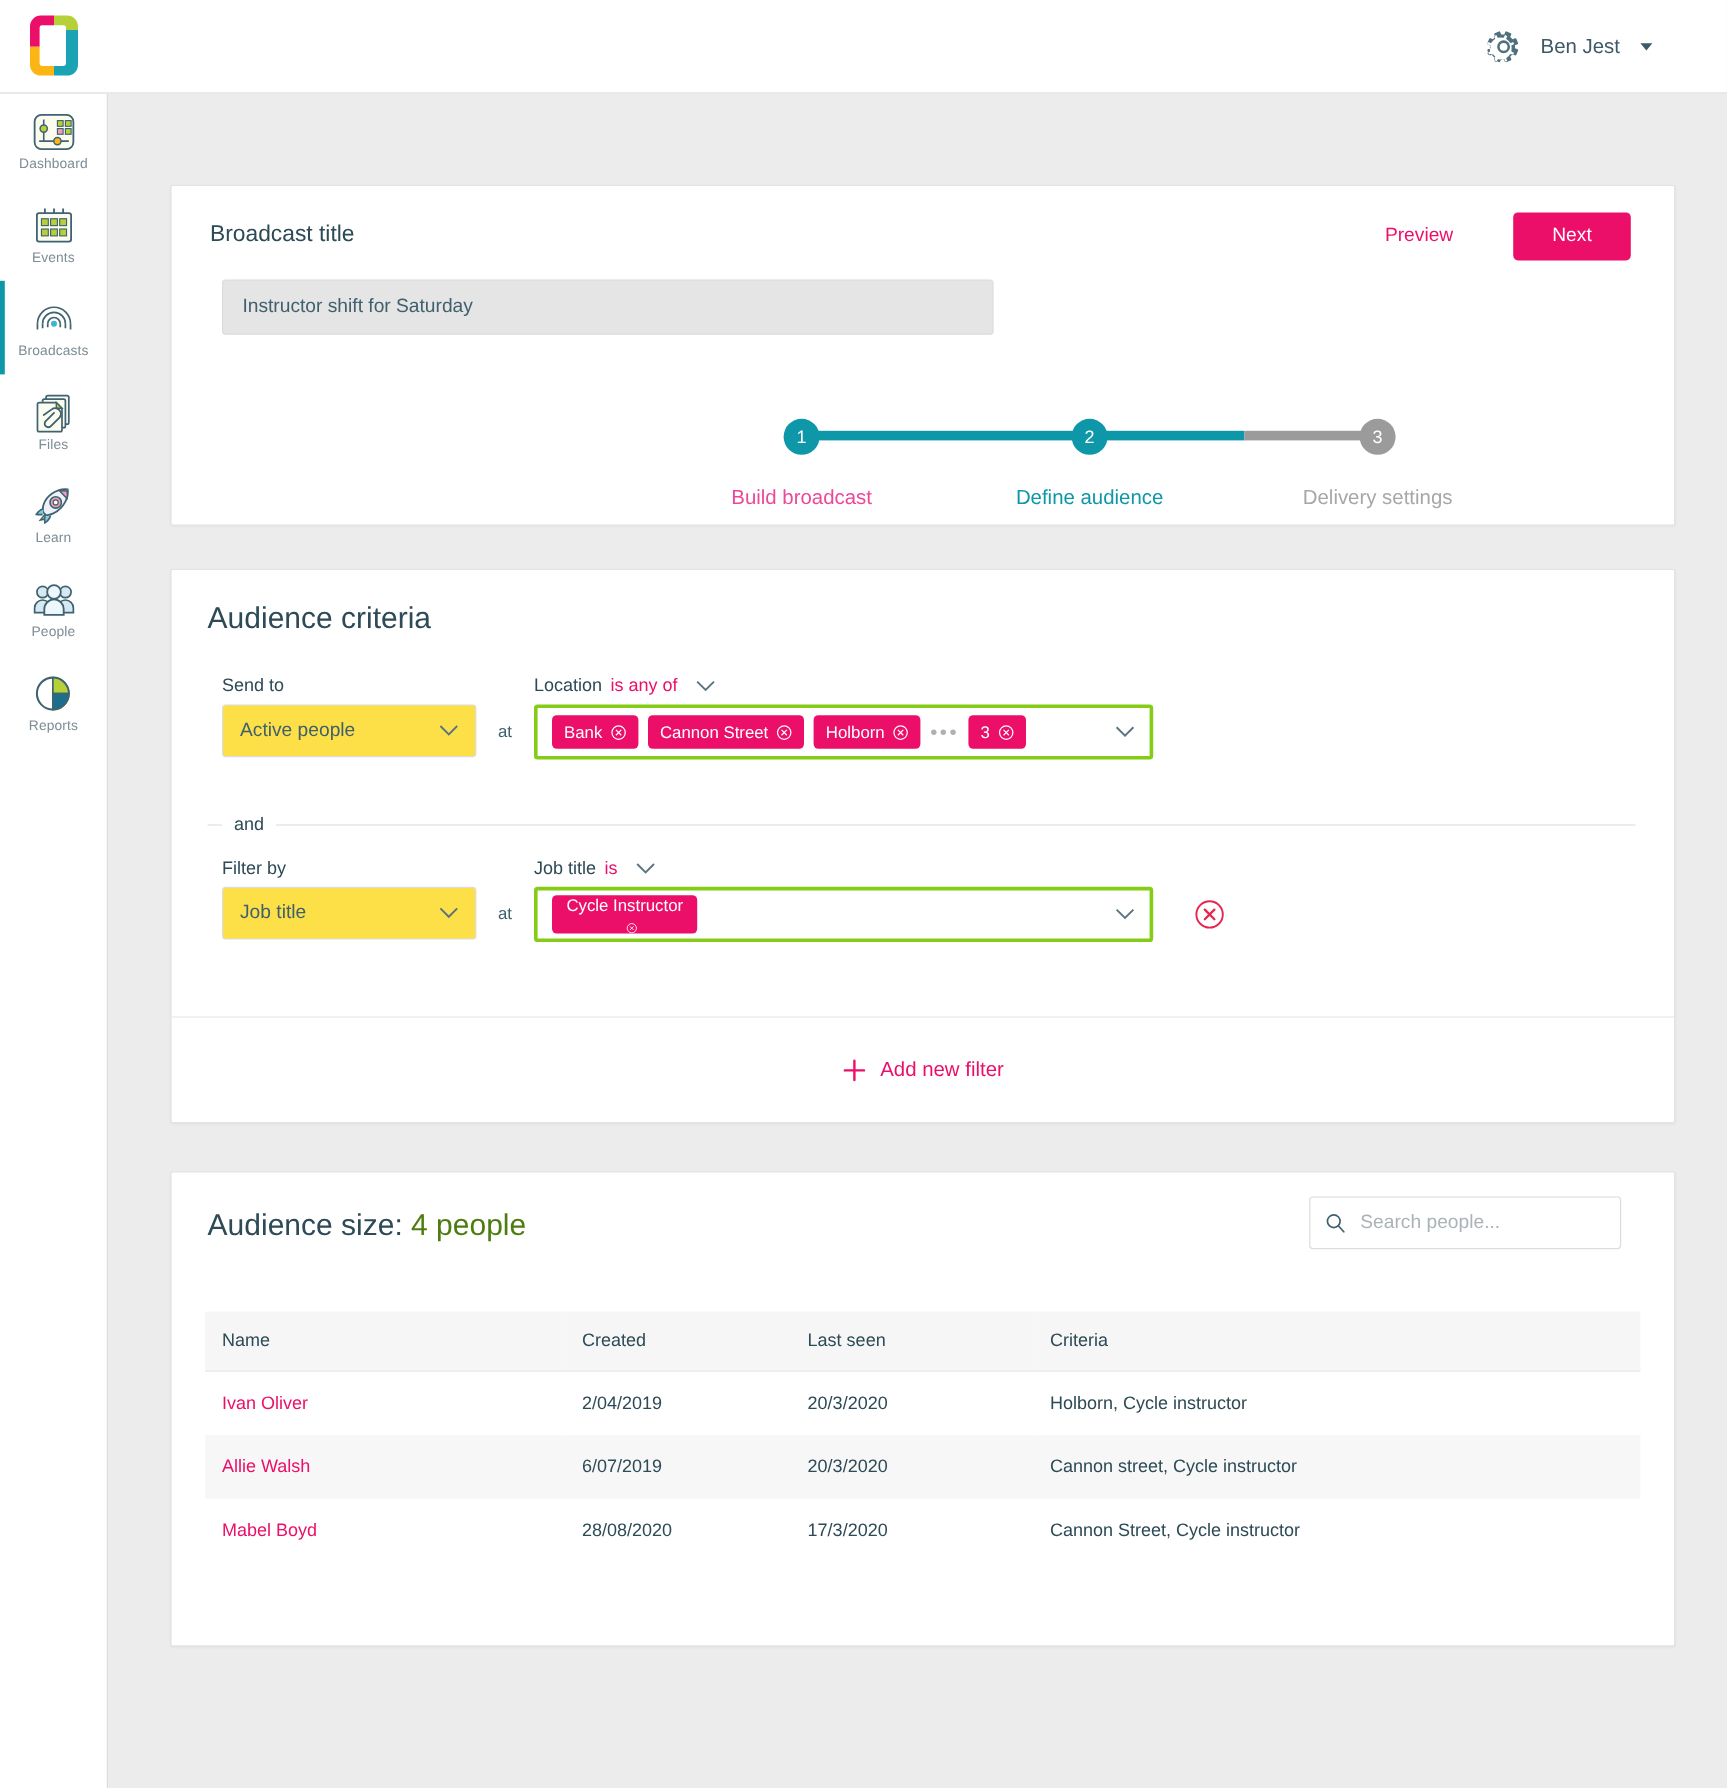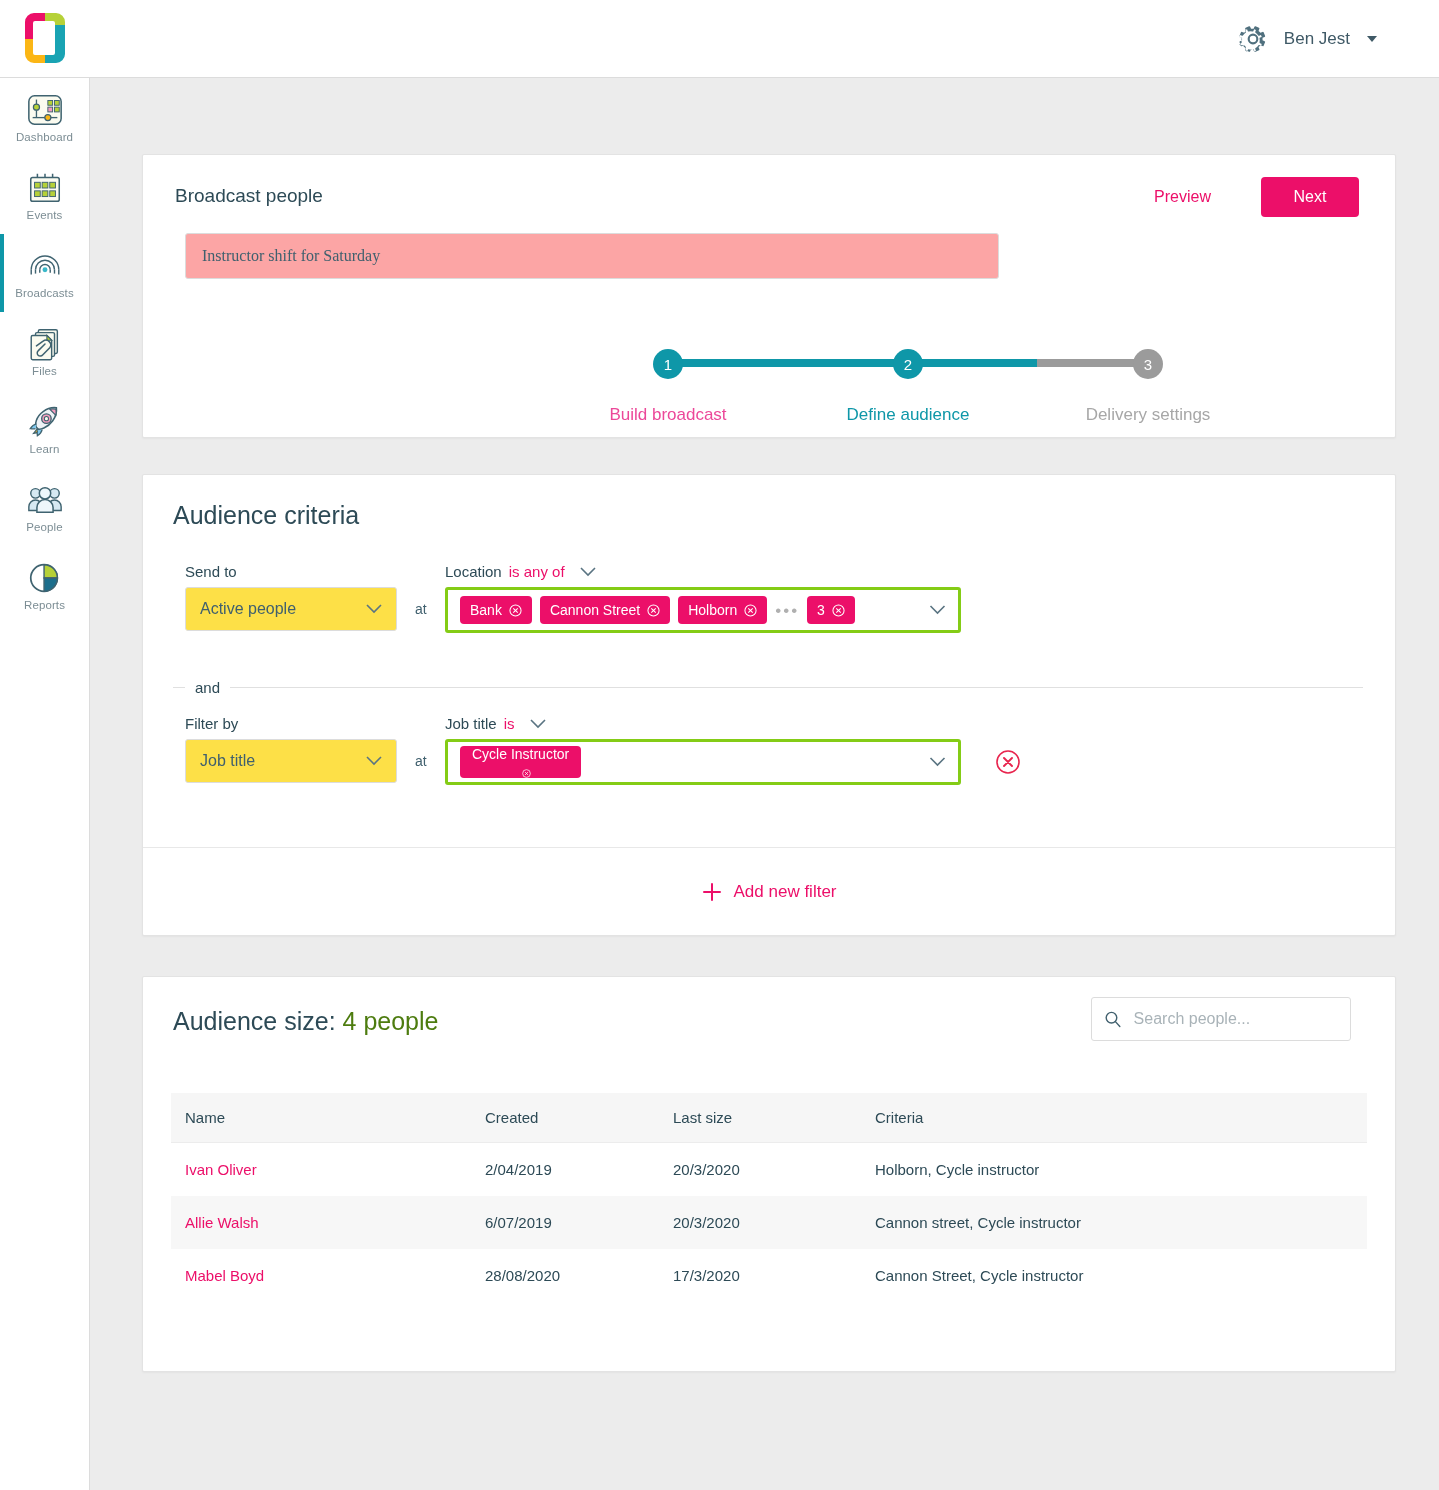--- a/index.html
+++ b/index.html
@@ -49,24 +49,24 @@
   }
   .card{
     background:#fff; border:1px solid #e3e3e3; border-radius:2px;
     box-shadow:0 1px 2px rgba(0,0,0,.04);
   }
 
   
   #card-title{ position:absolute; left:52px; top:76px; width:1254px; height:284px;}
   .bt-label{ position:absolute; left:32px; top:30px; font-size:19px; color:#2d4a56;}
   .bt-input{
-    position:absolute; left:42px; top:78px; width:814px; height:46px;
+    position:absolute; left:42px; top:78px; width:643px; height:46px;
     border:1px solid #dcdcdc; border-radius:3px; padding:0 16px;
-    font-size:16px; color:#40606e; font-family:Liberation Serif, serif;
-    background:#fca5a5; outline:none;
+    font-size:16px; color:#40606e; font-family:Liberation Sans, sans-serif;
+    background:#e5e5e5; outline:none;
   }
   .btn-preview{
     position:absolute; right:178px; top:32px; background:none;border:none;
     font-size:16px; color:#ec0f69; cursor:pointer; font-family:"Liberation Sans", sans-serif;
   }
   .btn-next{
     position:absolute; right:36px; top:22px; width:98px;height:40px;
     background:#ec0f69; border:none; border-radius:4px; color:#fff;
     font-size:16px; cursor:pointer; font-family:"Liberation Sans", sans-serif;
   }
@@ -271,21 +271,21 @@
       <path d="M19 20V6a14 14 0 0 1 14 14z" fill="#b6d138" stroke="#3f6370" stroke-width="1.5"></path>
       <path d="M19 20h14a14 14 0 0 1-14 14z" fill="#1b6e8c" stroke="#3f6370" stroke-width="1.5"></path>
     </svg>
     <span class="nav-label">Reports</span>
   </div>
 </nav>
 
 <div class="main">
 
   <section class="card" id="card-title">
-    <div class="bt-label">Broadcast people</div>
+    <div class="bt-label">Broadcast title</div>
     <input class="bt-input" value="Instructor shift for Saturday" placeholder="Broadcast title" style="">
     <button class="btn-preview">Preview</button>
     <button class="btn-next">Next</button>
 
     <div class="stepper">
       <div class="step-track">
         <div class="seg seg-a"></div>
         <div class="seg seg-b1"></div>
         <div class="seg seg-b2"></div>
         <div class="circle c1">1</div>
@@ -416,21 +416,21 @@
         <line x1="13" y1="13" x2="18" y2="18.5" stroke="#41606e" stroke-width="1.6" stroke-linecap="round"></line>
       </svg>
       <input class="search-input" placeholder="Search people..." style="">
     </div>
 
     <table>
       <thead>
         <tr>
           <th class="col-name">Name</th>
           <th class="col-created">Created</th>
-          <th class="col-last">Last size</th>
+          <th class="col-last">Last seen</th>
           <th>Criteria</th>
         </tr>
       </thead>
       <tbody>
         <tr>
           <td class="name-link">Ivan Oliver</td>
           <td>2/04/2019</td>
           <td>20/3/2020</td>
           <td>Holborn, Cycle instructor</td>
         </tr>

